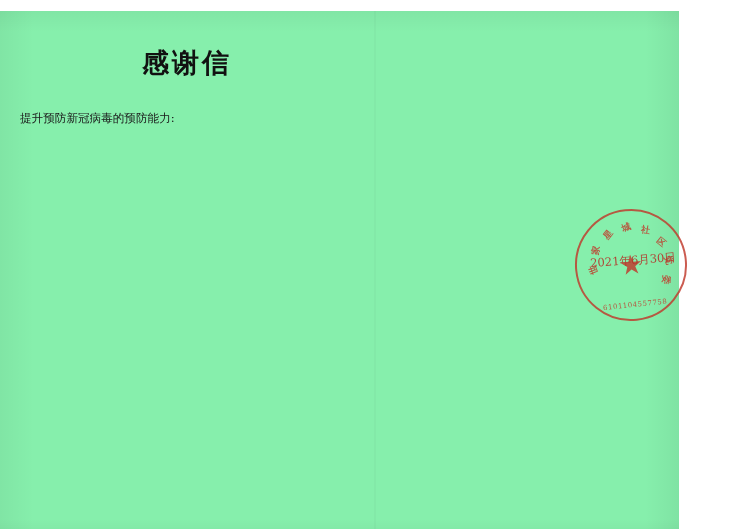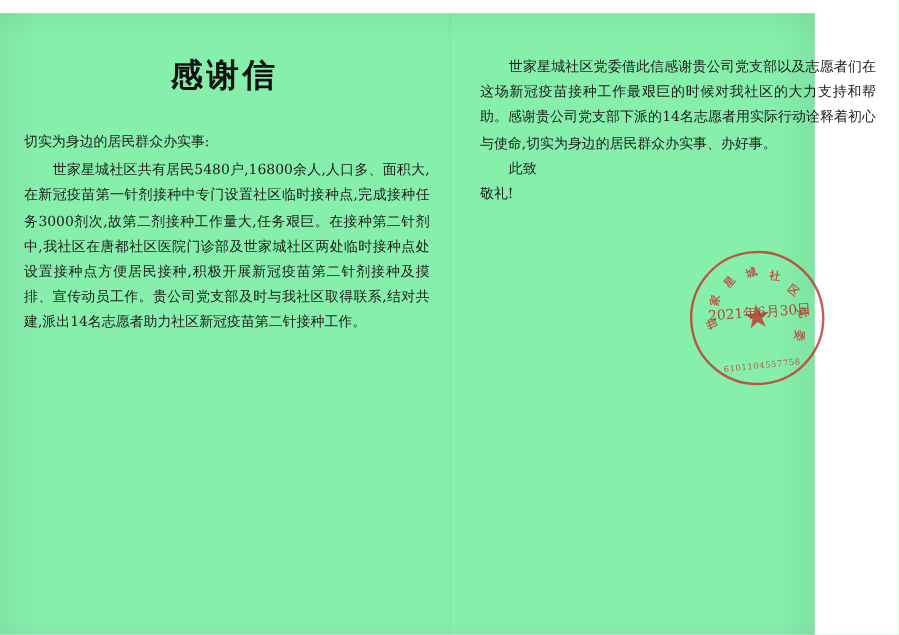--- a/index.html
+++ b/index.html
@@ -159,29 +159,23 @@
 </style>
 </head>
 <body>
 
 <div class="page">
   <div class="fold"></div>
 
   <div class="title">感谢信</div>
 
   <div class="col col-left">
-    <p class="para salutation">切实为身边的居民群众办实事:</p>
-    <p class="para indent">世家星城社区共有居民5480户,16800余人,人口多、面积大,在新冠疫苗第一针剂接种中专门设置社区临时接种点,完成接种任务3000剂次,故第二剂接种工作量大,任务艰巨。在接种第二针剂中,我社区在唐都社区医院门诊部及世家城社区两处临时接种点处设置接种点方便居民接种,积极开展新冠疫苗第二针剂接种及摸排、宣传动员工作。贵公司党支部及时与我社区取得联系,结对共建,派出14名志愿者助力社区新冠疫苗第二针接种工作。</p>
+    <p class="para salutation">提升预防新冠病毒的预防能力:</p>
   </div>
 
-  <div class="col col-right">
-    <p class="para indent">世家星城社区党委借此信感谢贵公司党支部以及志愿者们在这场新冠疫苗接种工作最艰巨的时候对我社区的大力支持和帮助。感谢贵公司党支部下派的14名志愿者用实际行动诠释着初心与使命,切实为身边的居民群众办实事、办好事。</p>
-    <p class="para closing-1">此致</p>
-    <p class="para closing-2">敬礼!</p>
-  </div>
 
   <div class="stamp">
     <div class="stamp-inner">
       <div class="stamp-arc-text" id="sealArc">
           <span style="transform: rotate(75deg) translate(-4.5px, 43px) rotate(180deg);">世</span>
           <span style="transform: rotate(105deg) translate(-4.5px, 43px) rotate(180deg);">家</span>
           <span style="transform: rotate(135deg) translate(-4.5px, 43px) rotate(180deg);">星</span>
           <span style="transform: rotate(165deg) translate(-4.5px, 43px) rotate(180deg);">城</span>
           <span style="transform: rotate(195deg) translate(-4.5px, 43px) rotate(180deg);">社</span>
           <span style="transform: rotate(225deg) translate(-4.5px, 43px) rotate(180deg);">区</span>

